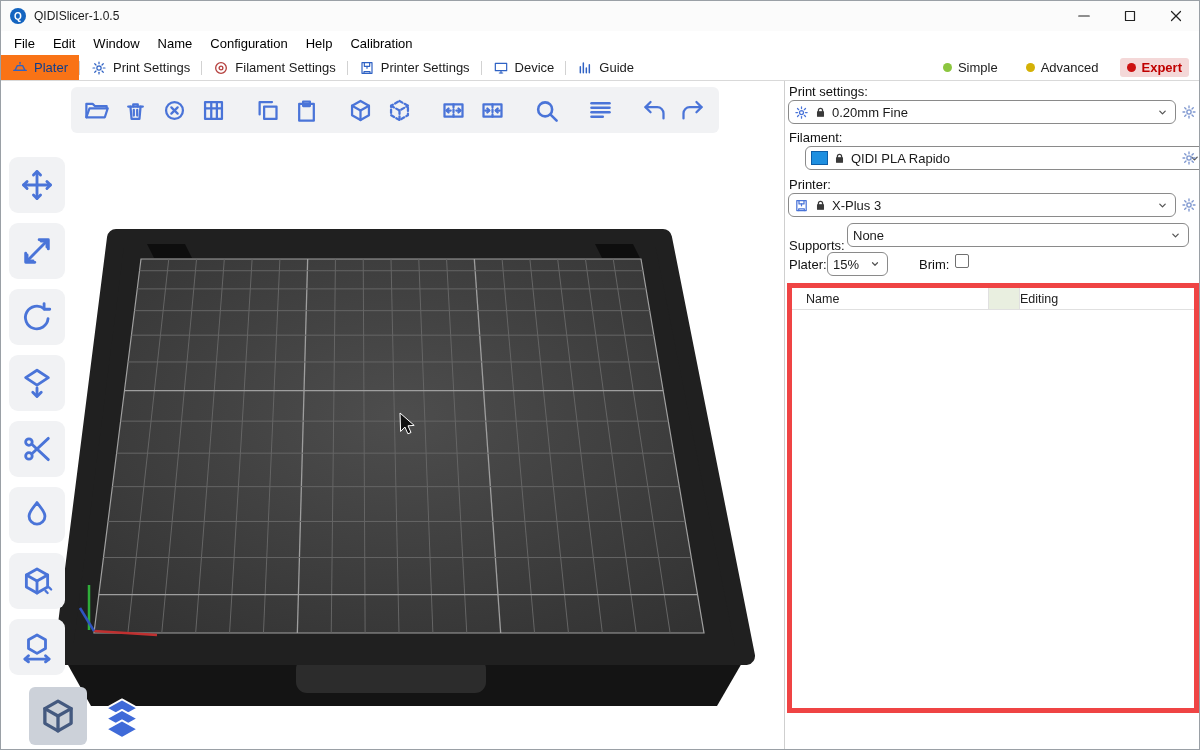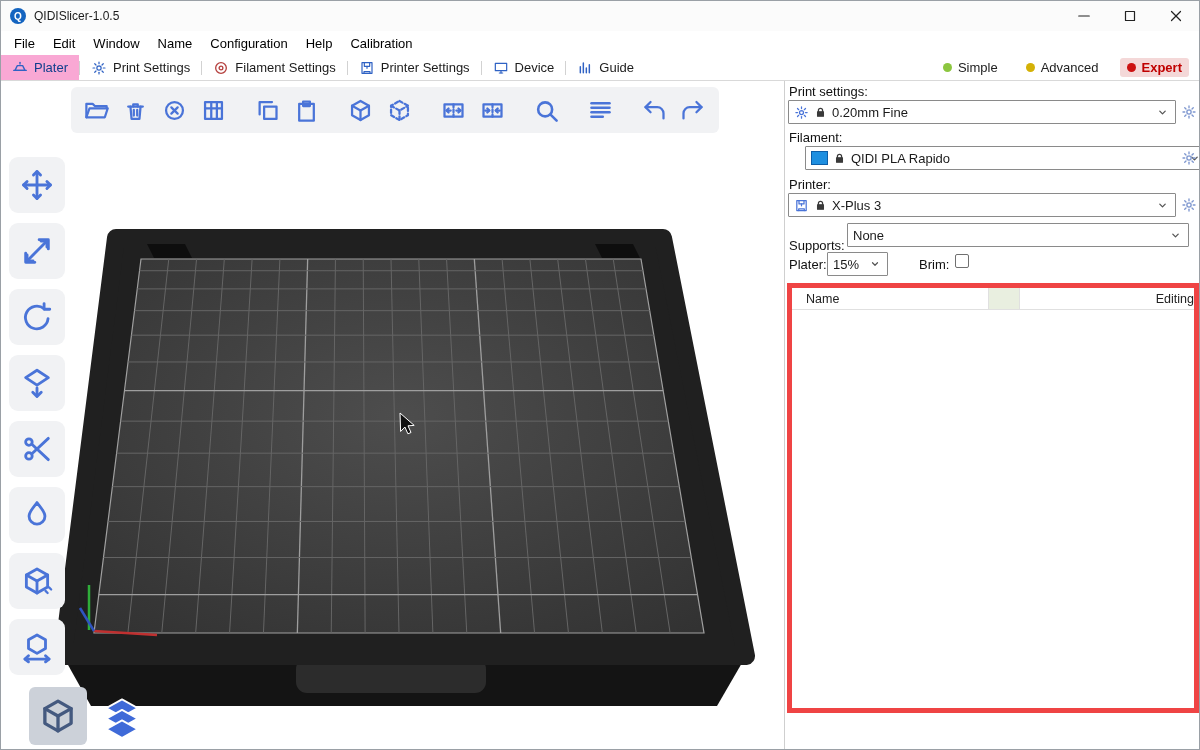--- a/index.html
+++ b/index.html
@@ -19,21 +19,21 @@
   .winctl{ width:46px; height:30px; border:none; background:transparent; display:flex;
     align-items:center; justify-content:center; cursor:default; }
   
   .menubar{ height:24px; display:flex; align-items:center; background:#fff; padding-left:4px; }
   .menu-item{ font-size:13px; color:#000000; padding:3px 9px; cursor:default; }
   
   .tabbar{ height:26px; display:flex; align-items:stretch; background:#fff;
     border-bottom:1px solid #d9d9d9; }
   .tab{ display:flex; align-items:center; gap:6px; padding:0 11px; font-size:13px;
     color:#1c1c1c; cursor:default; }
-  .tab.active{ background:#f9a8d4; color:#0f3e8c; }
+  .tab.active{ background:#f97316; color:#0f3e8c; }
   .tab-sep{ width:1px; height:14px; background:#d2d2d2; align-self:center; }
   .modes{ margin-left:auto; display:flex; align-items:center; gap:14px; padding-right:10px; }
   .mode{ display:flex; align-items:center; gap:6px; font-size:13px; color:#222;
     padding:2px 7px; border-radius:3px; cursor:default; }
   .mode .dot{ width:9px; height:9px; border-radius:50%; display:block; }
   .mode.active{ background:#f4d8d8; color:#c00000; font-weight:bold; }
   
   .viewport{ position:absolute; left:0; top:80px; width:783px; height:670px; background:#fff; }
   #bed-svg{ position:absolute; left:0; top:0; }
   .top-toolbar{ position:absolute; left:70px; top:6px; width:648px; height:46px;
@@ -47,38 +47,38 @@
     display:flex; align-items:center; justify-content:center; cursor:default; }
   .view-toggle{ position:absolute; left:28px; top:606px; display:flex; gap:6px; }
   .vt-btn{ width:58px; height:58px; border:none; background:transparent; border-radius:6px;
     display:flex; align-items:center; justify-content:center; cursor:default; }
   .vt-btn.active{ background:#ccd1d9; }
   
   .sidebar{ position:absolute; left:783px; top:80px; width:417px; height:670px;
     background:#fff; border-left:1px solid #cfcfcf; }
   .sb-label{ position:absolute; font-size:13px; color:#111; }
   .combo{ position:absolute; height:24px; display:flex; align-items:center; gap:5px;
-    padding:0 6px 0 5px; background:#fff; border:1px solid #8a8a8a; border-radius:1px;
+    padding:0 6px 0 5px; background:#fff; border:1px solid #8a8a8a; border-radius:6px;
     font-size:13px; color:#1a1a1a; cursor:default; }
   .combo .ctext{ white-space:nowrap; overflow:hidden; }
   .combo .chev{ margin-left:auto; display:flex; align-items:center; }
   .cicon{ display:flex; align-items:center; }
   .swatch{ width:17px; height:14px; background:#1e8fe0; border:1px solid #0d5ea8; }
   .gear-btn{ position:absolute; width:18px; height:18px; border:none; background:transparent;
     display:flex; align-items:center; justify-content:center; cursor:default; }
   .checkbox{ position:absolute; width:14px; height:14px; border:1px solid #707070;
     border-radius:2px; background:#fff; cursor:default; }
   .obj-list{ position:absolute; left:2px; top:202px; width:412px; height:430px;
     border:5px solid #ef4444; background:#fff; }
   .obj-header{ display:flex; height:22px; border-bottom:1px solid #e0e0e0;
     font-size:12.5px; color:#222; align-items:center; }
   .oh-name{ width:196px; padding-left:14px; }
   .oh-mid{ width:32px; height:100%; background:#e9efe0; border-left:1px solid #e0e0e0;
     border-right:1px solid #e0e0e0; }
-  .oh-edit{ flex:1; text-align:right; }
+  .oh-edit{ flex:1; text-align:left; }
   .obj-body{ height:406px; }
   .slice-btn{ position:absolute; left:1px; top:637px; width:361px; height:33px;
     background:#b7cbf2; color:#51607e; font-weight:bold; font-size:13.5px;
     border:none; border-radius:2px; display:flex; align-items:center; justify-content:center;
     cursor:default; font-family:"Liberation Sans", sans-serif;margin-top:40px; }
 </style>
 </head>
 <body>
 
 <div id="app">

